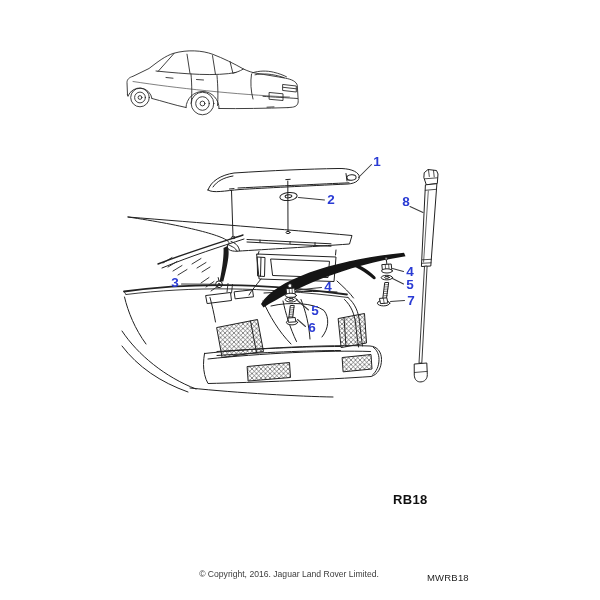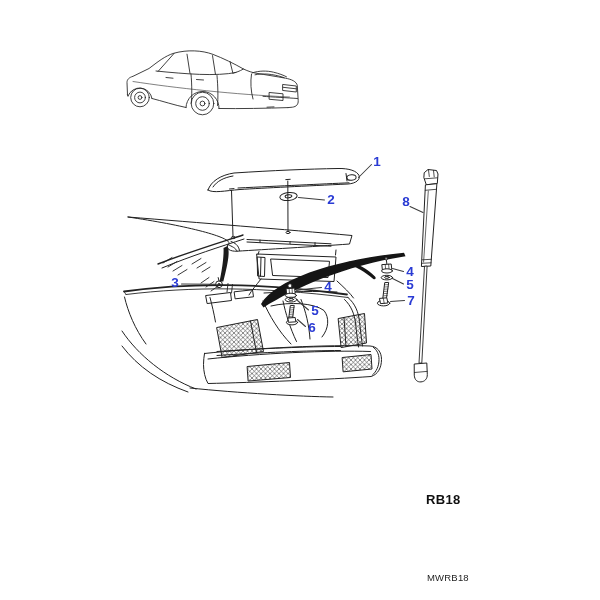--- a/index.html
+++ b/index.html
@@ -8,21 +8,21 @@
     font-family:"Liberation Sans", sans-serif; overflow:hidden;
   }
   svg.art { position:absolute; left:0; top:0; }
   .callout {
     position:absolute; transform:translate(-50%,-50%);
     color:var(--callout-color,#2a3bd4);
     font-size:13.5px; font-weight:bold; line-height:1; cursor:pointer;
   }
   .figure-code {
     position:absolute; left:393px; top:492px;
-    font-size:13px; font-weight:bold; color:#101010; letter-spacing:.3px;margin-left:33px;
+    font-size:13px; font-weight:bold; color:#101010; letter-spacing:.3px;
   }
   .part-code {
     position:absolute; left:427px; top:572px;
     font-size:9.5px; color:#242424; letter-spacing:.2px;
   }
   .copyright {
     position:absolute; left:0; top:569px; width:578px; text-align:center;
     font-size:8.6px; color:#3c3c3c;
   }
 </style>
@@ -207,13 +207,14 @@
   <span class="callout" style="left:175px;top:283px">3</span>
   <span class="callout" style="left:328px;top:287px">4</span>
   <span class="callout" style="left:315px;top:311px">5</span>
   <span class="callout" style="left:312px;top:328px">6</span>
   <span class="callout" style="left:410px;top:272px">4</span>
   <span class="callout" style="left:410px;top:285px">5</span>
   <span class="callout" style="left:411px;top:301px">7</span>
 
   <div class="figure-code">RB18</div>
   <div class="part-code">MWRB18</div>
+  <div class="copyright">© Copyright, 2016. Jaguar Land Rover Limited.</div>
 </div>
 
 </body></html>

